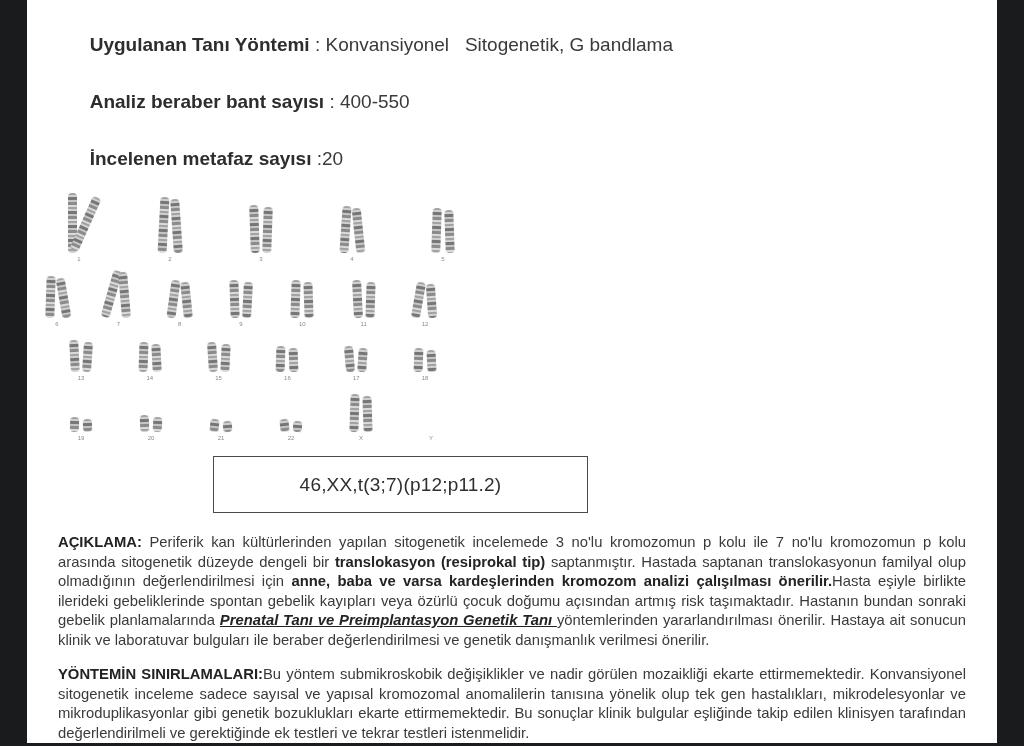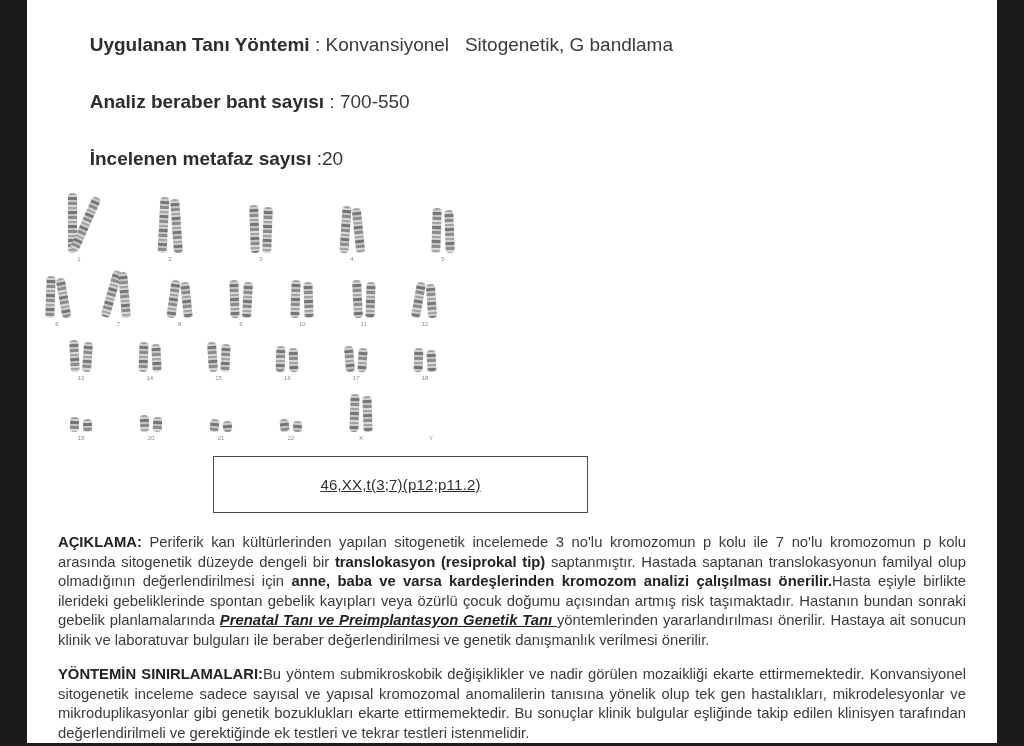--- a/index.html
+++ b/index.html
@@ -45,21 +45,21 @@
     filter:blur(0.45px);
   }
   .klabel { font-size:6px; color:#8a8a8a; margin-top:3px; line-height:7px; }
 
   .result-box {
     margin-top:14px; margin-left:155px;
     width:375px; height:57px;
     border:1px solid #4a4a4a;
     display:flex; align-items:center; justify-content:center;
   }
-  .result-text { font-size:15px; color:#2f2f2f; letter-spacing:0.2px;text-decoration:underline; }
+  .result-text { font-size:19px; color:#2f2f2f; letter-spacing:0.2px; }
 
   
   .para {
     margin-top:20px;
     width:908px;
     font-size:14.8px; line-height:19.5px;
     text-align:justify; color:#3a3a3a;
   }
   .para + .para { margin-top:15px; }
   .sb  { font-weight:bold; color:#232323; }
@@ -71,21 +71,21 @@
 <div class="side-bar left"></div>
 <div class="side-bar right"></div>
 
 <div class="page">
   <div class="content">
 
     <div class="hdr-row">
       <span class="hdr-label">Uygulanan Tanı Yöntemi</span><span class="hdr-value"> : Konvansiyonel   Sitogenetik, G bandlama</span>
     </div>
     <div class="hdr-row">
-      <span class="hdr-label">Analiz beraber bant sayısı</span><span class="hdr-value"> : 700-550</span>
+      <span class="hdr-label">Analiz beraber bant sayısı</span><span class="hdr-value"> : 400-550</span>
     </div>
     <div class="hdr-row">
       <span class="hdr-label">İncelenen metafaz sayısı</span><span class="hdr-value"> :20</span>
     </div>
 
     <div class="figure">
       <div class="karyotype" id="karyotype">
           <div class="krow krow-0">
             <div class="kpair">
               <div class="kchroms">

